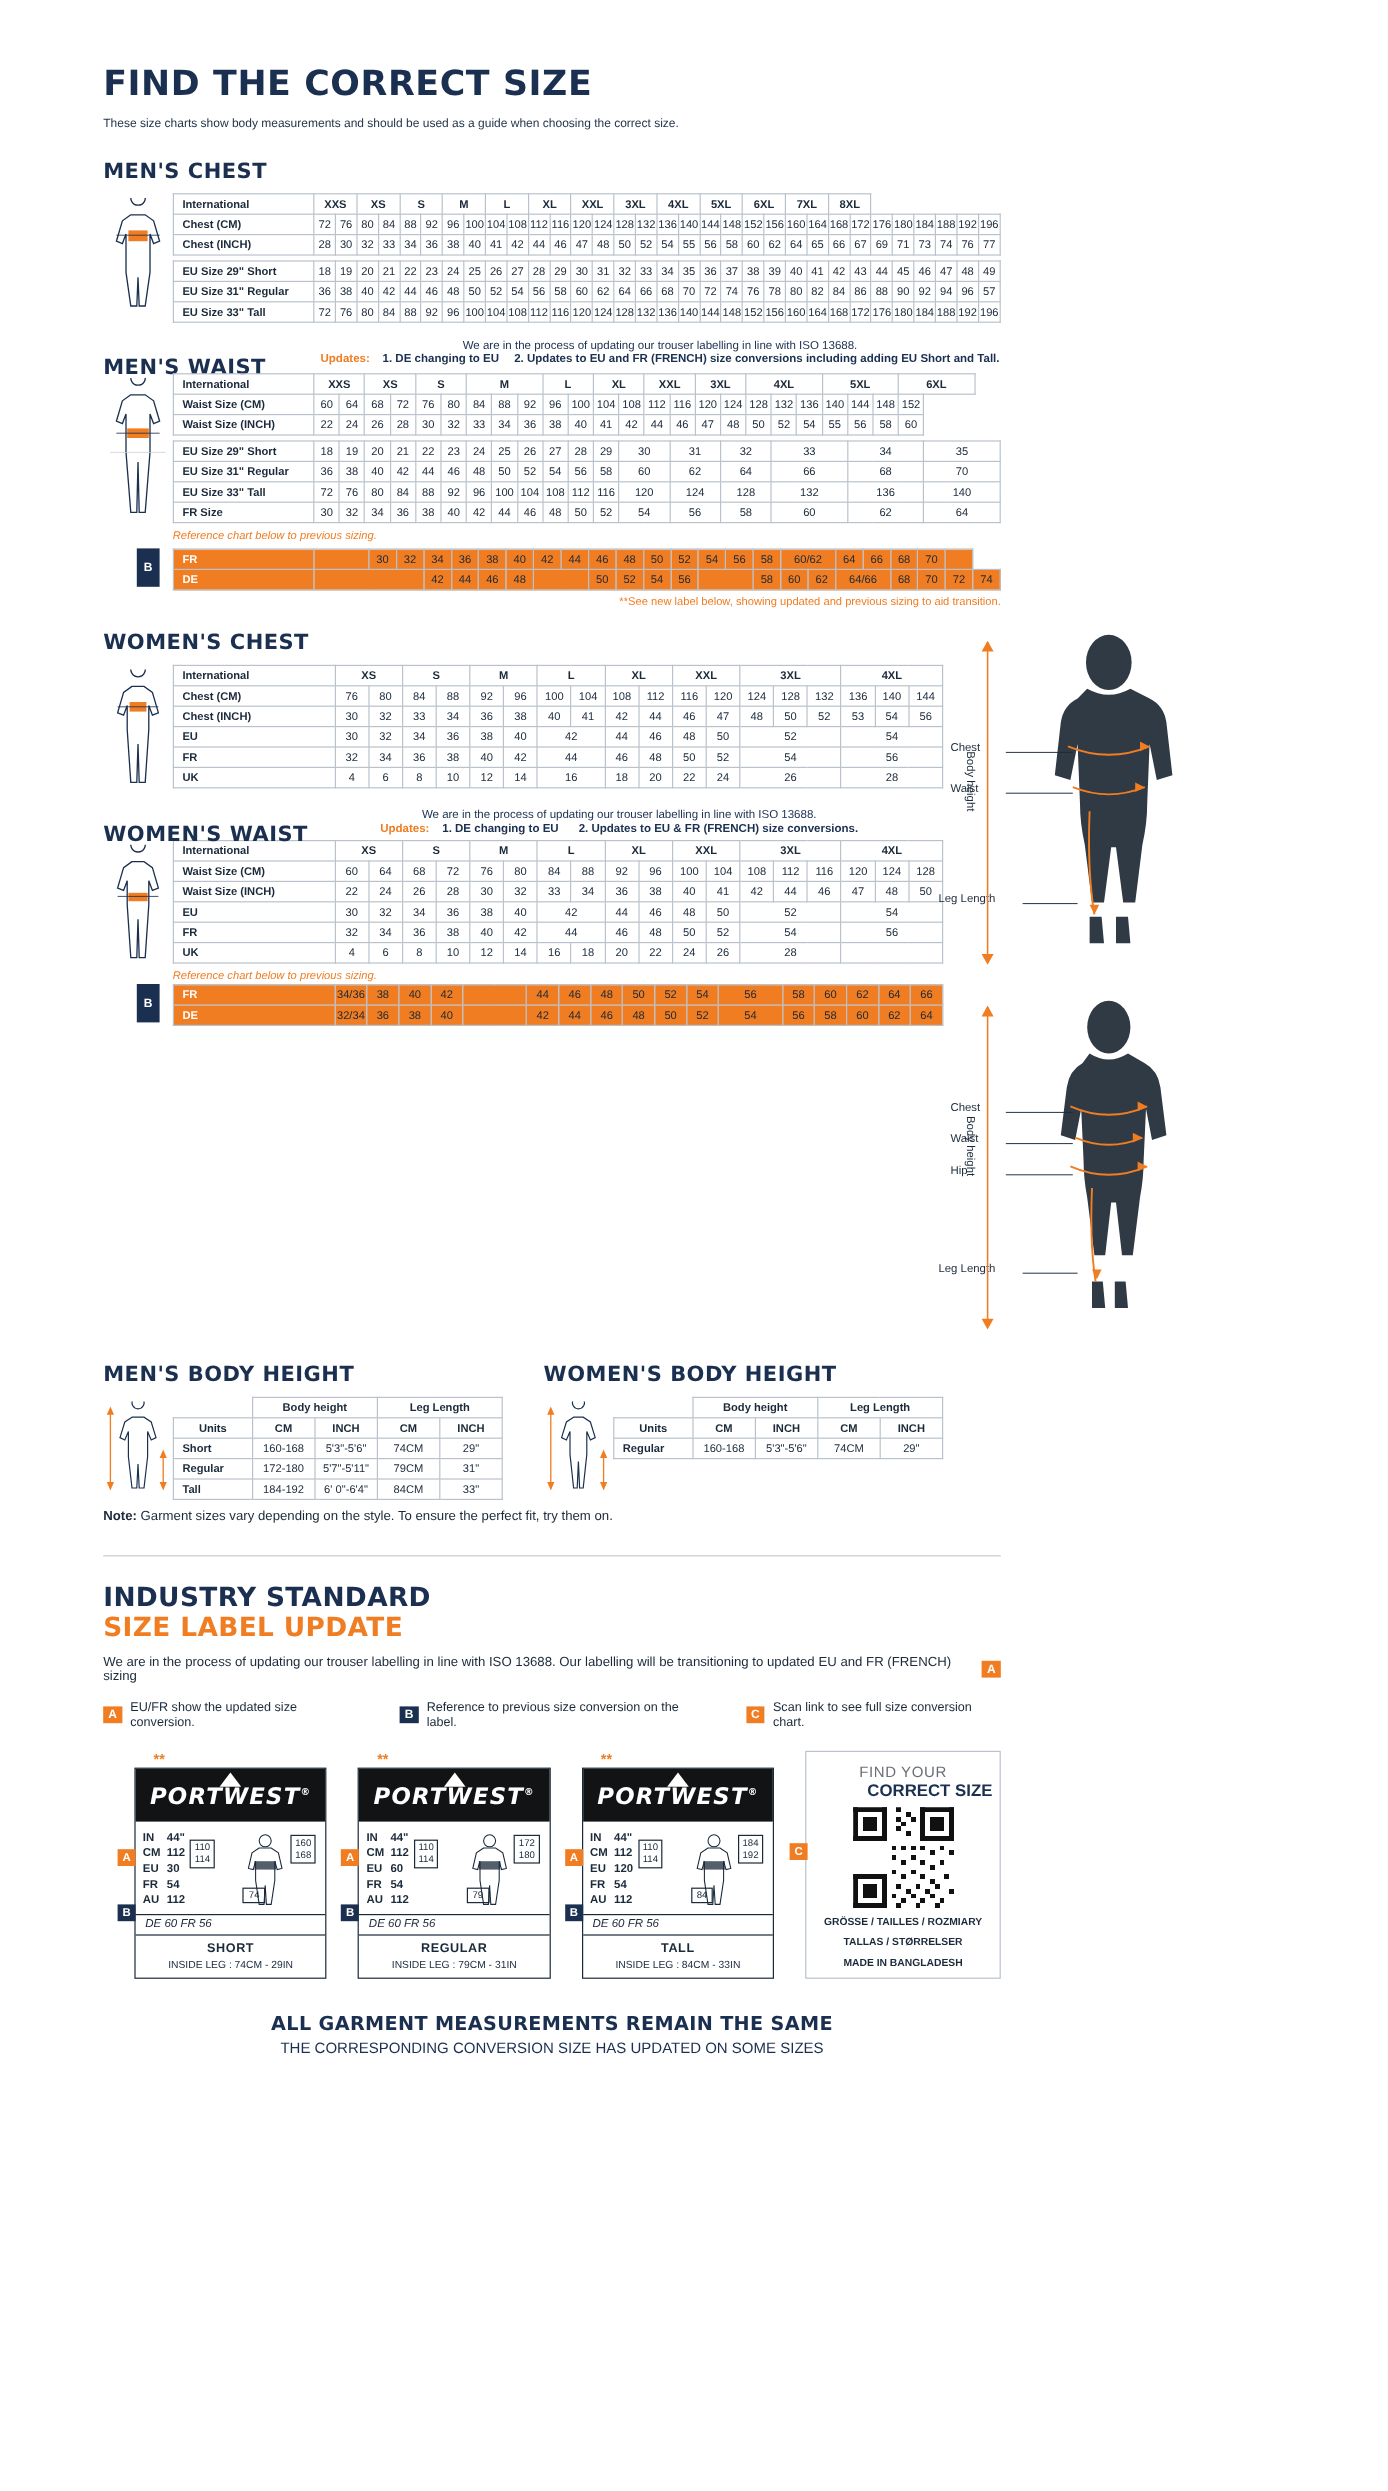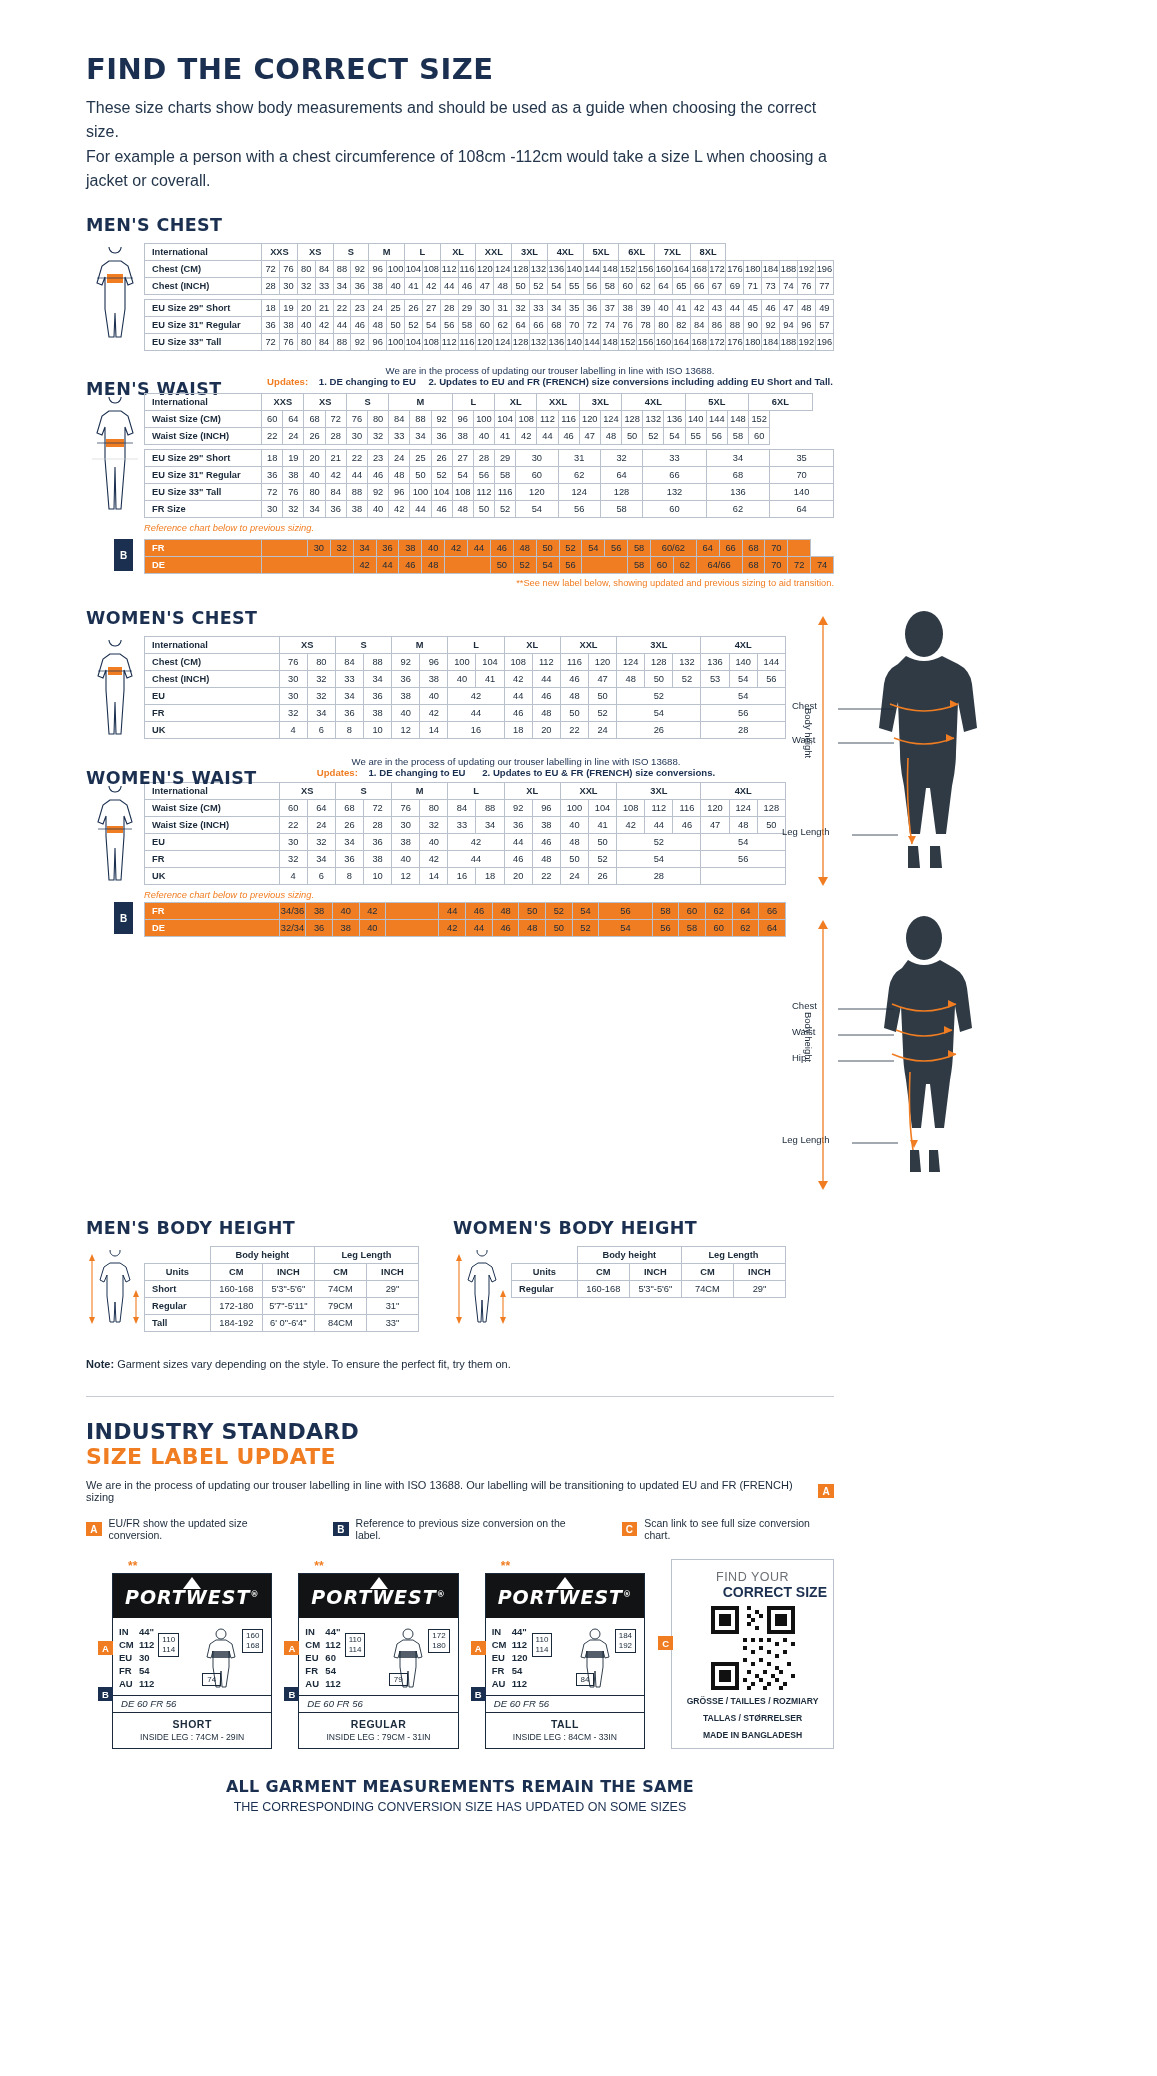--- a/index.html
+++ b/index.html
@@ -15,21 +15,21 @@
   .wrap { padding:52px 86px 40px 86px; }
 
   h1.title {
     font-size:29px;
     letter-spacing:0.5px;
     font-weight:bold;
     color:#1b3050;
     margin:0 0 10px 0;
     font-family:"DejaVu Sans", sans-serif;
   }
-  .intro { font-size:16px; line-height:1.5; color:#24364c; margin-bottom:22px;}
+  .intro { font-size:10px; line-height:1.5; color:#24364c; margin-bottom:22px;}
   .intro div { margin-bottom:1px; }
 
   h2.sect {
     font-size:17.5px;
     font-weight:bold;
     color:#1b3050;
     margin:0 0 8px 0;
     letter-spacing:0.4px;
     font-family:"DejaVu Sans", sans-serif;
   }
@@ -75,21 +75,21 @@
   .note-upd { font-size:9.6px; color:#1b3050; margin:7px 0 4px 0; }
   .note-upd .b { font-weight:bold; color:#1b3050; }
   .note-upd .o { color:#f07d22; font-weight:bold; }
   .center-note { text-align:center; }
   .ref-note { font-size:9.3px; color:#f07d22; font-style:italic; margin:5px 0 2px 0;}
   .star-note { font-size:9.3px; color:#f07d22; text-align:right; margin-top:4px;}
 
   .two-col { display:flex; gap:34px; align-items:flex-start;}
   .bh-table table.sz td { font-size:9.3px; }
 
-  .note-final { font-size:11px; margin-top:26px; color:#1b2a3a;}
+  .note-final { font-size:11px; margin-top:8px; color:#1b2a3a;}
   .note-final b { font-weight:bold; }
 
   .hr { border-top:1px solid #c6ccd3; margin:26px 0 22px 0;}
 
   h2.ind {
     font-size:22px; font-weight:bold; color:#1b3050; margin:0; letter-spacing:0.3px;
     font-family:"DejaVu Sans", sans-serif;
   }
   h2.ind2 {
     font-size:22px; font-weight:bold; color:#f07d22; margin:0 0 10px 0; letter-spacing:0.3px;
@@ -146,21 +146,20 @@
 </style>
 </head>
 <body>
 
 <div class="page">
 <div class="wrap">
 
   <h1 class="title">FIND THE CORRECT SIZE</h1>
   <div class="intro">
     <div>These size charts show body measurements and should be used as a guide when choosing the correct size.</div>
-    <div>For example a person with a chest circumference of 108cm -112cm would take a size L when choosing a jacket or coverall.</div>
   </div>
 
   <h2 class="sect">MEN'S CHEST</h2>
   <div class="block row-flex">
     <div class="figure">
       <svg width="58" height="96" viewBox="0 0 58 96">
         <g stroke="#1b3050" stroke-width="1.1" fill="none">
           <path d="M29 6 a6 6 0 1 1 0.1 0 z"></path>
           <path d="M23 14 L16 19 L11 36 L16 38 L19 30 L19 62 L23 90 L28 90 L29 66 L30 90 L35 90 L39 62 L39 30 L42 38 L47 36 L42 19 L35 14 Z"></path>
         </g>

